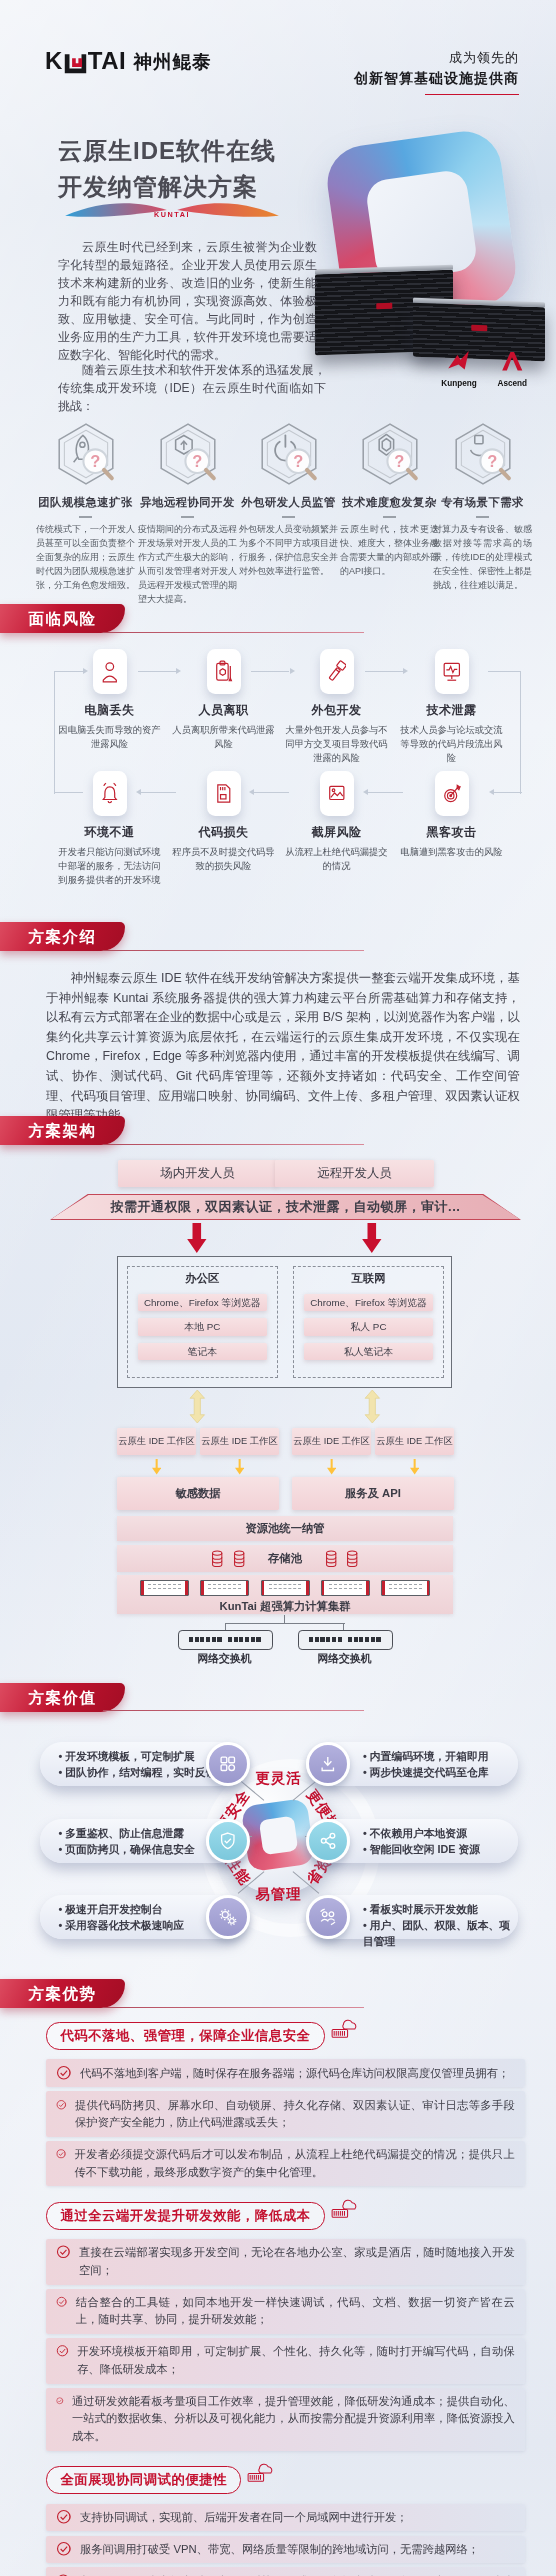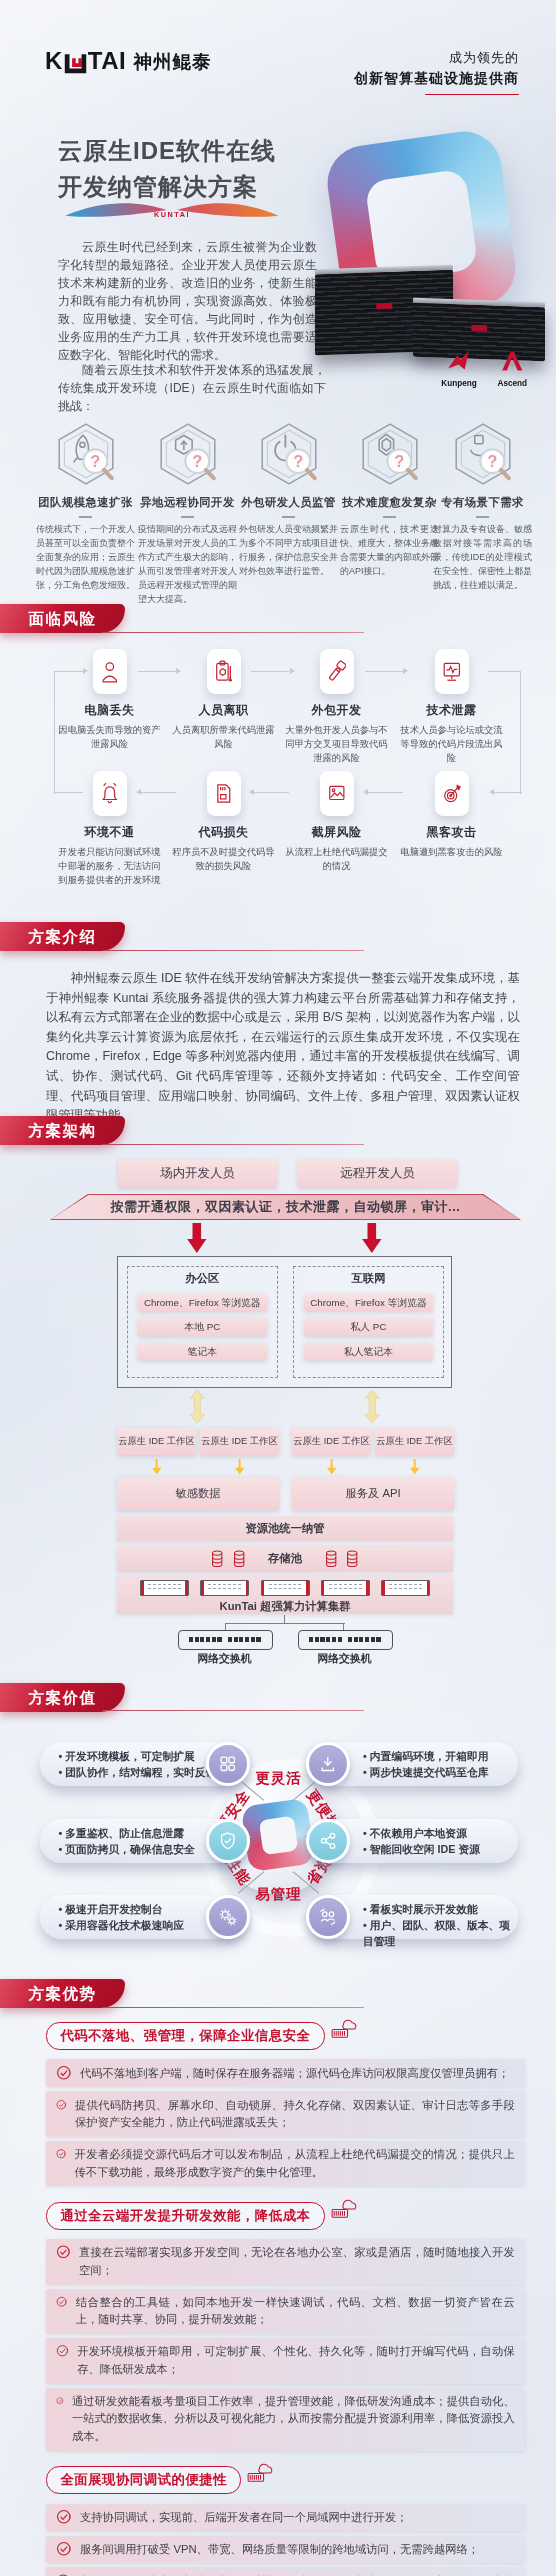--- a/index.html
+++ b/index.html
@@ -61,21 +61,21 @@
   .archbox{background:linear-gradient(180deg,#f7e2e4,#f2d2d6);border-radius:1.5px;text-align:center;color:#3c3c46;box-shadow:0 1.5px 4.1px rgba(150,120,130,.25);}
   .actor{width:159px;height:27px;line-height:27px;font-size:12.4px;top:1160px;}
   .trap{left:50px;top:1194px;width:471px;height:26px;background:#c44757;clip-path:polygon(8% 0,92% 0,100% 100%,0 100%);}
   .trap .in{position:absolute;inset:1px;background:linear-gradient(90deg,#f6dfe1,#edc0c5 50%,#e7aeb5);clip-path:polygon(8% 0,92% 0,100% 100%,0 100%);
     text-align:center;line-height:24px;font-size:13px;color:#3d3d47;font-weight:bold;letter-spacing:0.5px;}
   .outerbox{left:117px;top:1256px;width:333px;height:130px;border:0.8px solid #6a6f78;background:rgba(250,252,255,.3);}
   .zone{position:absolute;top:9.3px;width:149px;height:110px;border:0.8px dashed #8a8f99;}
   .zone .zl{margin-top:4.1px;text-align:center;font-size:11.3px;font-weight:bold;color:#34343e;}
   .zone .zb{width:129px;height:17.5px;line-height:17.5px;margin:7.2px auto 0;font-size:9.8px;}
   .ide{width:79px;height:27px;top:1428px;font-size:9.3px;line-height:27px;}
-  .datab{width:162px;height:33px;top:1477px;font-size:11.3px;line-height:33px;font-weight:normal;}
+  .datab{width:162px;height:33px;top:1477px;font-size:11.3px;line-height:33px;font-weight:bold;}
   .band{left:117px;width:336px;background:linear-gradient(180deg,#f4e0e3,#eed2d6);text-align:center;color:#3c3c46;box-shadow:0 1.5px 4.1px rgba(150,120,130,.2);}
   .srvicon{position:relative;width:47px;height:13.4px;background:#fff;border:0.8px solid #5a5f66;border-radius:1px;}
   .srvicon::before,.srvicon::after{content:"";position:absolute;top:0;bottom:0;width:2.6px;background:#c2202f;}
   .srvicon::before{left:0;} .srvicon::after{right:0;}
   .srvicon i{display:block;margin:3.1px 7.2px 0;border-top:1px dashed #a0a6ad;}
   .switch{position:absolute;width:93px;height:17.5px;border:1px solid #4c4f57;border-radius:4.1px;background:#eef1f5;display:flex;gap:4.1px;align-items:center;justify-content:center;}
   .switch b{width:34px;height:4.6px;background:repeating-linear-gradient(90deg,#2e3138 0 4.1px,#eef1f5 4.1px 5.7px);}
   .swlbl{font-size:10.8px;font-weight:bold;color:#32323c;text-align:center;width:93px;}
   .thin{background:#7a7f88;}
   
@@ -388,21 +388,21 @@
   <div class="abs ah l" style="left:360px;top:789px;"></div>
 
   <div class="abs ribbon" style="top:922px;"><span>方案介绍</span></div>
   <div class="abs rule" style="top:950px;"></div>
   <div class="abs intro-body">神州鲲泰云原生 IDE 软件在线开发纳管解决方案提供一整套云端开发集成环境，基于神州鲲泰 Kuntai 系统服务器提供的强大算力构建云平台所需基础算力和存储支持，以私有云方式部署在企业的数据中心或是云，采用 B/S 架构，以浏览器作为客户端，以集约化共享云计算资源为底层依托，在云端运行的云原生集成开发环境，不仅实现在 Chrome，Firefox，Edge 等多种浏览器内使用，通过丰富的开发模板提供在线编写、调试、协作、测试代码、Git 代码库管理等，还额外支持诸如：代码安全、工作空间管理、代码项目管理、应用端口映射、协同编码、文件上传、多租户管理、双因素认证权限管理等功能。</div>
 
   <div class="abs ribbon" style="top:1116px;"><span>方案架构</span></div>
   <div class="abs rule" style="top:1144px;"></div>
 
   <div class="abs archbox actor" style="left:118px;">场内开发人员</div>
-  <div class="abs archbox actor" style="left:298px;">远程开发人员</div>
+  <div class="abs archbox actor" style="left:275px;">远程开发人员</div>
 
   <div class="abs trap">
     <div class="in">按需开通权限，双因素认证，技术泄露，自动锁屏，审计...</div>
   </div>
 
   <svg class="abs" style="left:187px;top:1223px;" width="19.6" height="30" viewBox="0 0 36 56">
       <polygon points="10,0 26,0 26,30 36,30 18,56 0,30 10,30" fill="#c8102e"></polygon>
     </svg>
   <svg class="abs" style="left:362px;top:1223px;" width="19.6" height="30" viewBox="0 0 36 56">
       <polygon points="10,0 26,0 26,30 36,30 18,56 0,30 10,30" fill="#c8102e"></polygon>

